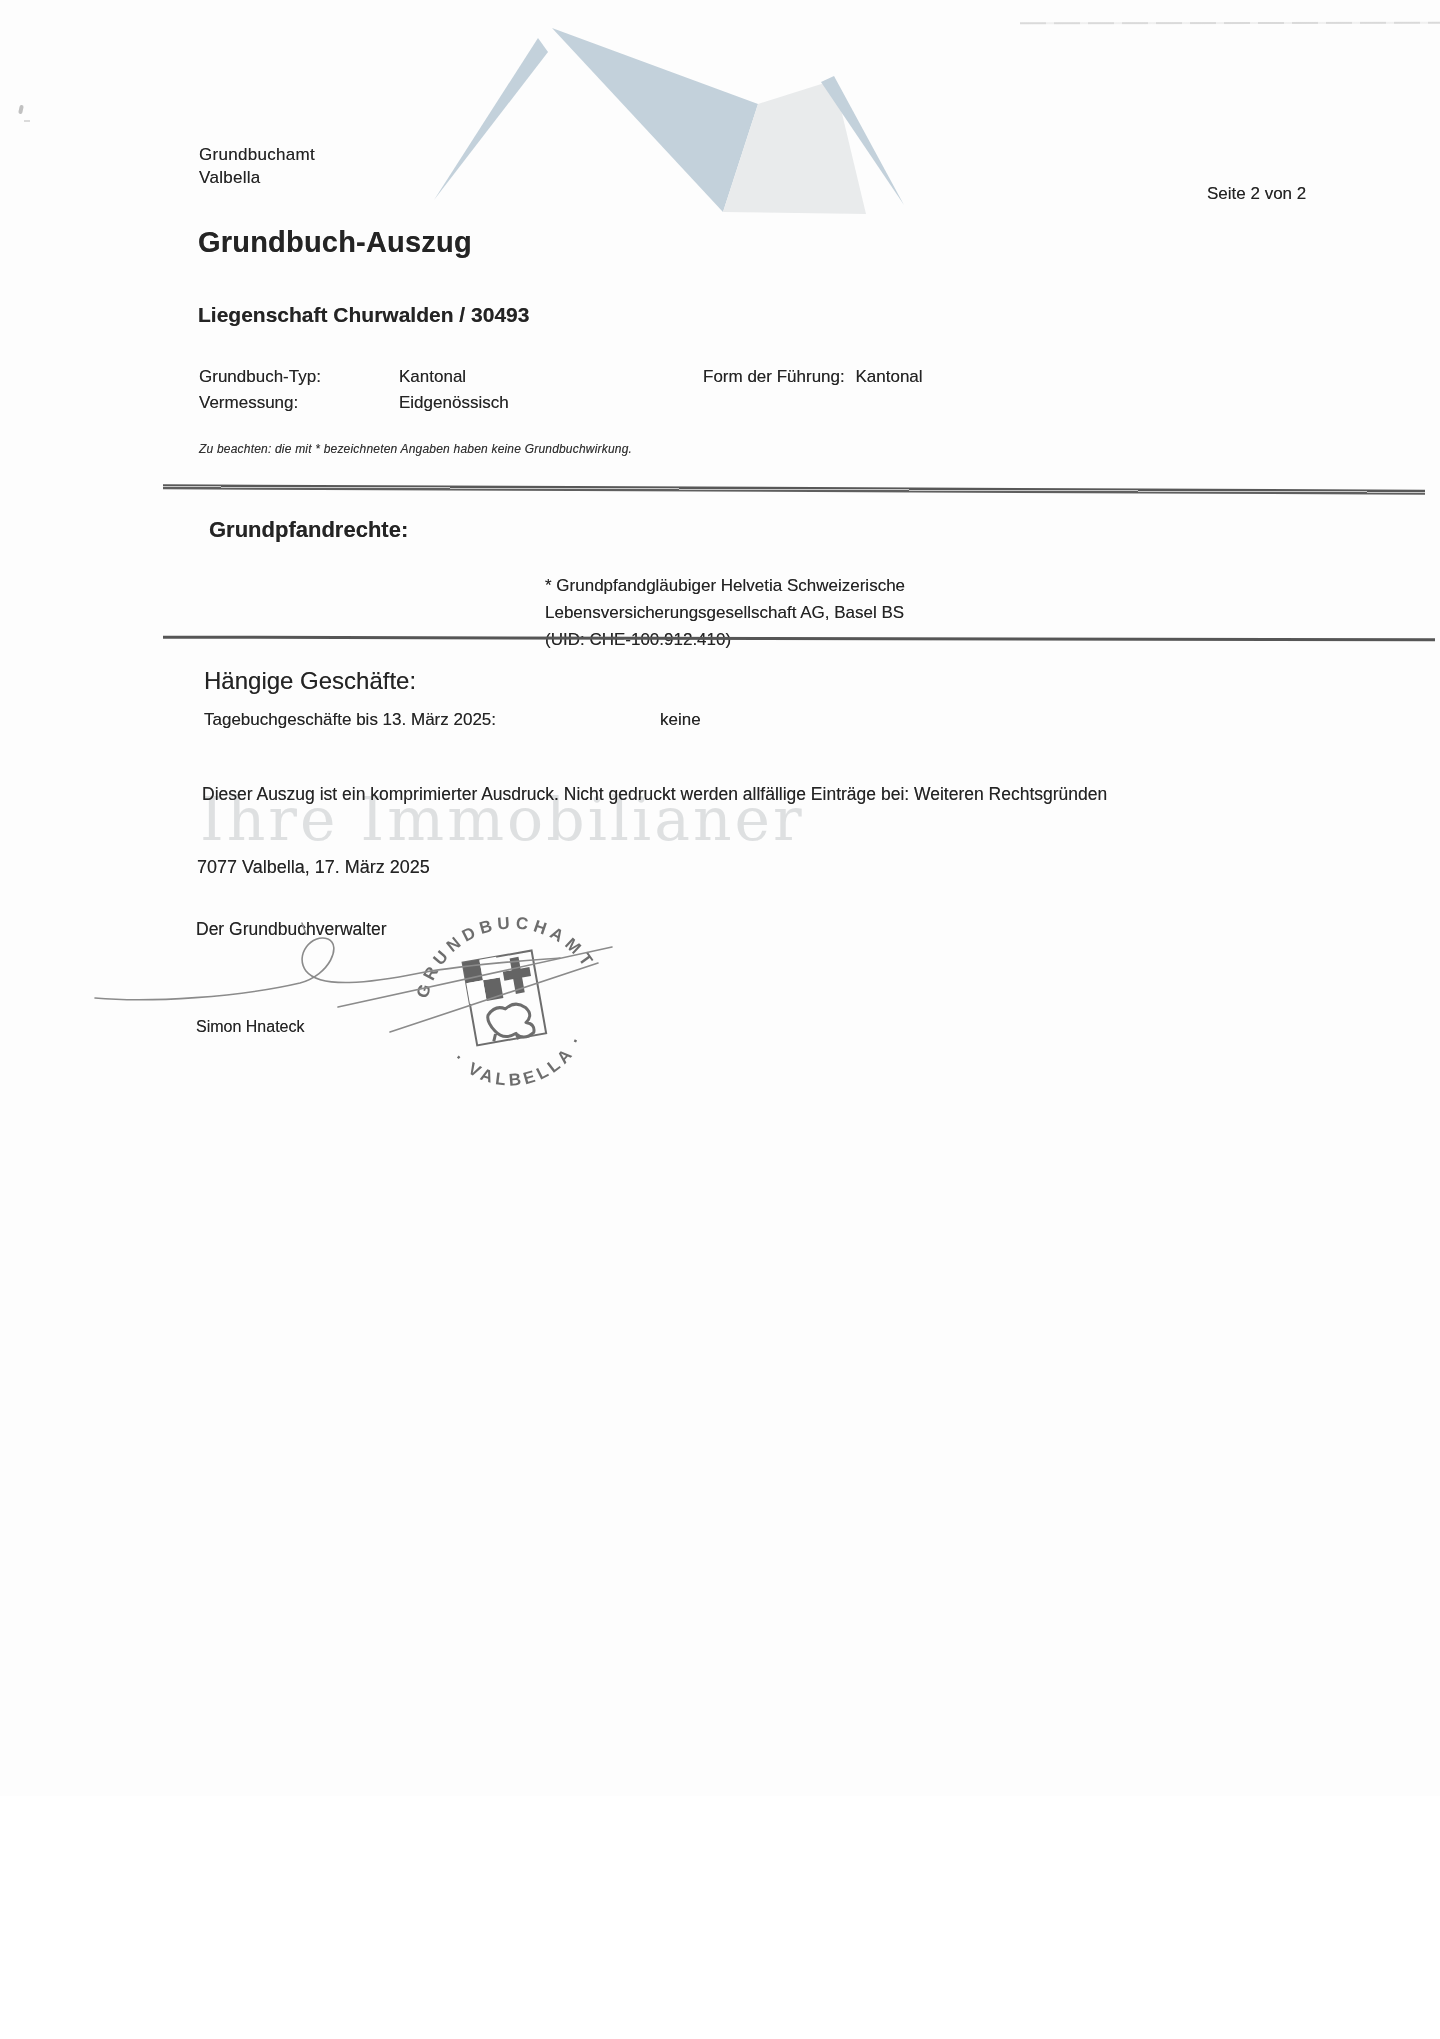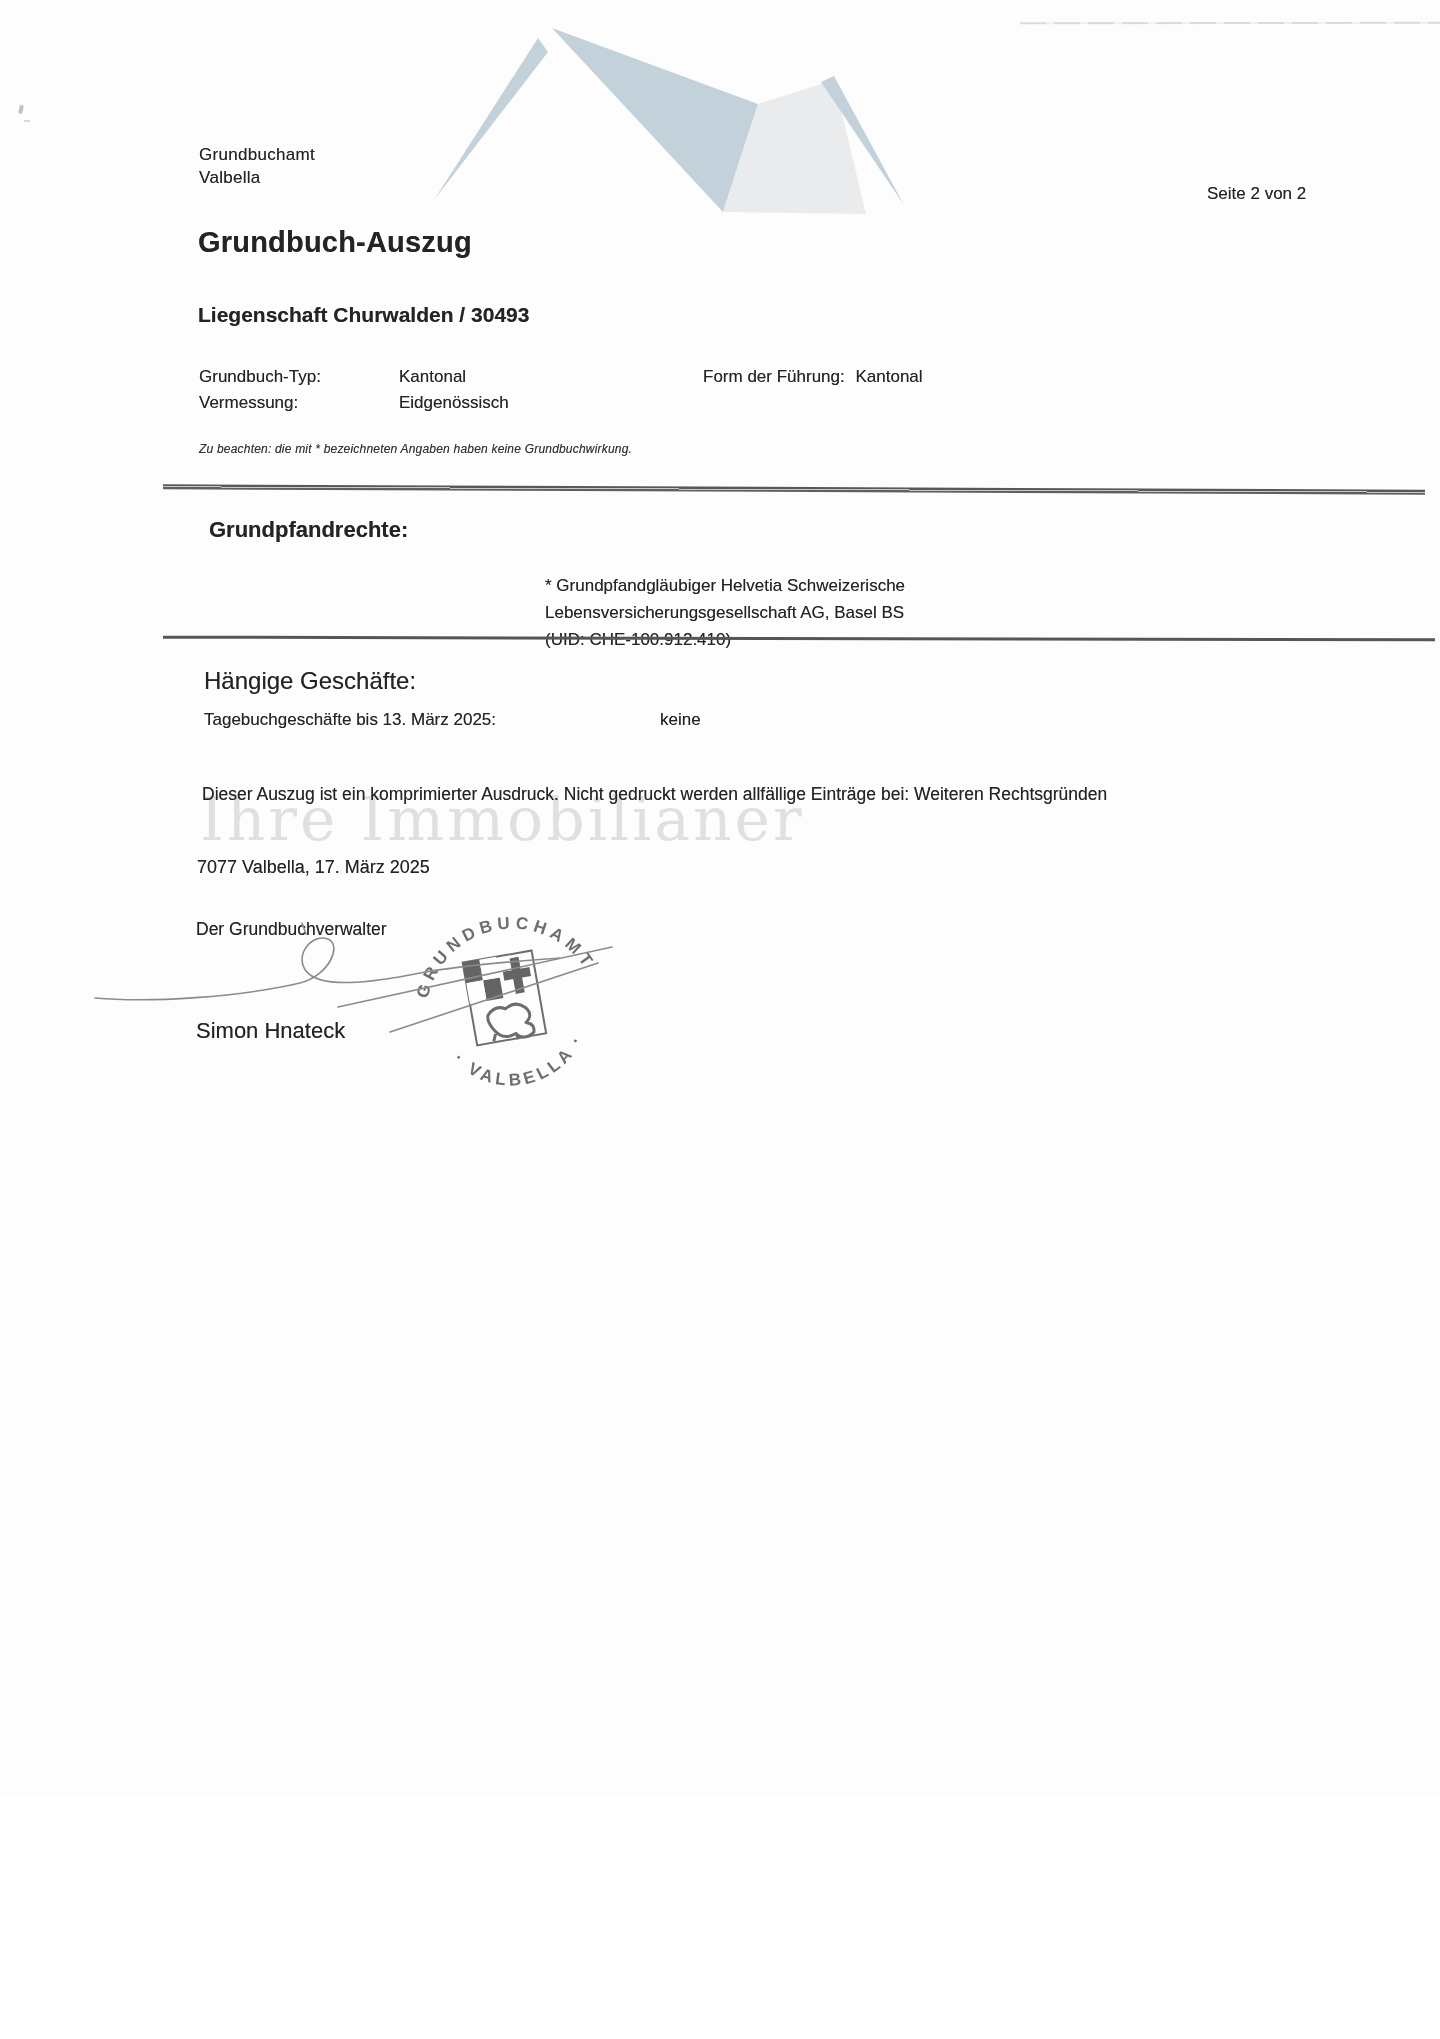--- a/index.html
+++ b/index.html
@@ -60,21 +60,21 @@
     font-size:60px; letter-spacing:3px; white-space:nowrap;
     color:var(--watermark-grey); opacity:0.3;
     z-index:1;
   }
   .closing-paragraph{
     left:202px; top:781px; width:1000px;
     font-size:17.5px; line-height:27px; z-index:2;
   }
   .place-date{ left:197px; top:857px; font-size:18px; z-index:2; }
   .signer-role{ left:196px; top:919px; font-size:17.5px; }
-  .signer-name{ left:196px; top:1018px; font-size:22px; }
+  .signer-name{ left:196px; top:1018px; font-size:16px; }
 
   .logo-svg{ left:420px; top:14px; width:490px; height:205px; }
   .logo-dark{ fill:var(--logo-primary); }
   .logo-light{ fill:var(--logo-secondary); }
 
   .signature-svg{ left:80px; top:915px; width:560px; height:125px; z-index:3; }
   .signature-svg path{ fill:none; stroke:#8b8b8b; stroke-width:1.6; stroke-linecap:round; }
 
   .stamp-svg{ left:398px; top:893px; width:224px; height:220px; opacity:0.85; z-index:2; }
   .stamp-text{ font-family:"Liberation Sans","DejaVu Sans",sans-serif; font-size:17px; font-weight:bold;

